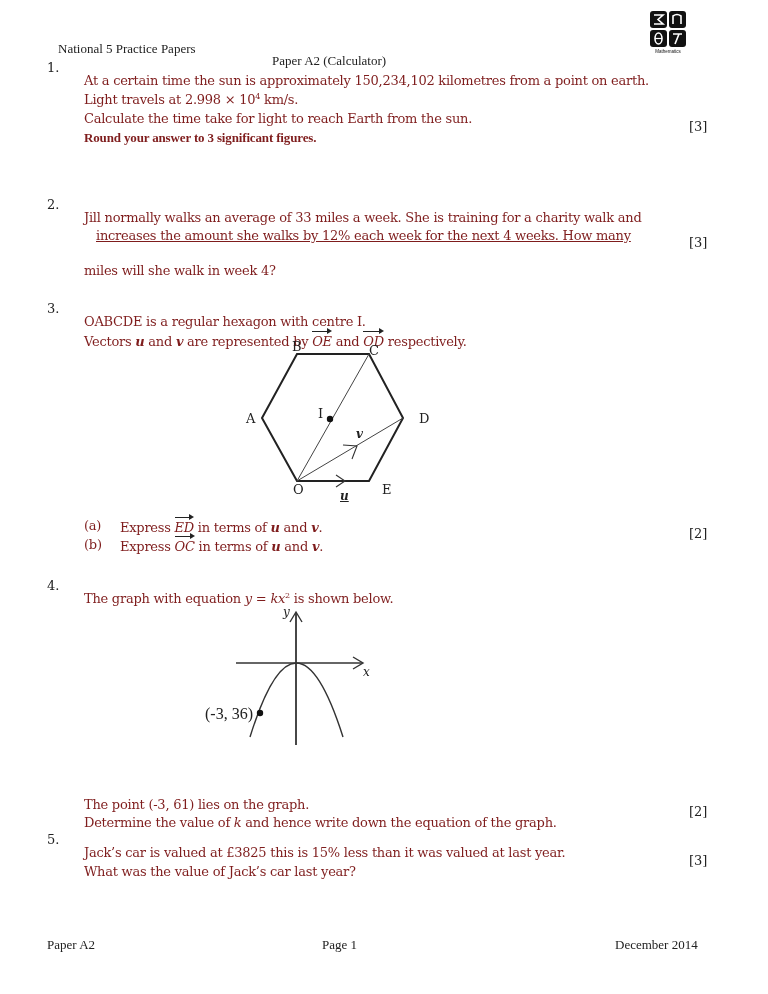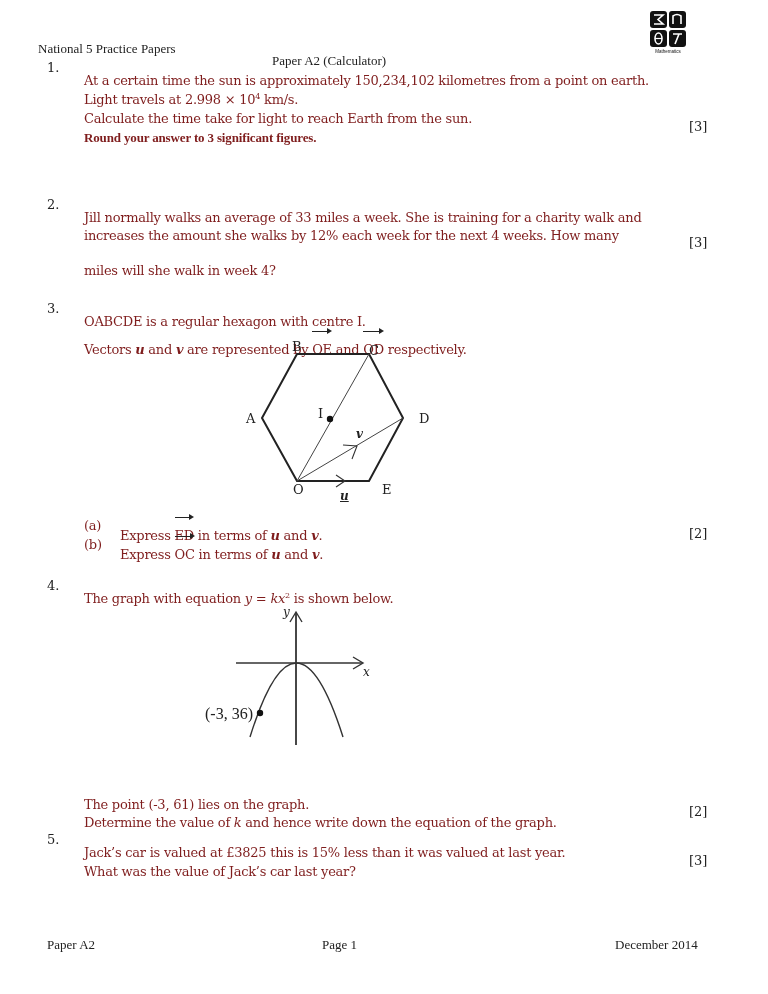--- a/index.html
+++ b/index.html
@@ -5,32 +5,32 @@
     html, body { margin: 0; padding: 0; background: #ffffff; }
     body { width: 768px; height: 994px; position: relative; overflow: hidden; color: #1a1a1a; }
     .abs { position: absolute; }
     .hdr { font-family: "Liberation Serif", serif; font-size: 13px; color: #222; white-space: nowrap; }
     .q { font-family: "DejaVu Serif", serif; font-size: 13px; line-height: 18.5px; color: #7f1d1d; white-space: nowrap; letter-spacing: -0.25px; margin-top: 12px; }
     .qnum { font-family: "DejaVu Serif", serif; font-size: 13px; color: #222; }
     .bold { font-weight: bold; }
     .marks { font-family: "DejaVu Serif", serif; font-size: 13px; color: #222; }
     .ital { font-style: italic; }
     .vec { font-style: italic; font-weight: bold; }
-    .ovec { position: relative; display: inline-block; padding-top: 10px; }
+    .ovec { font-style: italic; position: relative; display: inline-block; padding-top: 2px; }
     .ovec::before { content: ""; position: absolute; left: 0; right: 2px; top: 0; border-top: 1px solid #222; }
     .ovec::after { content: ""; position: absolute; right: 0; top: -3px; width: 0; height: 0; border-left: 5px solid #222; border-top: 3px solid transparent; border-bottom: 3px solid transparent; }
     sup { font-size: 8px; vertical-align: 5px; line-height: 0; }
     .diag-label { font-family: "DejaVu Serif", serif; font-size: 13px; color: #222; }
     .ft { font-family: "Liberation Serif", serif; font-size: 13px; color: #222; }
     .logo { width: 38px; height: 44px; }
   </style>
 </head>
 <body>
 
-<div class="abs hdr" style="left:38px; top:41px;text-align:right;">National 5 Practice Papers</div>
+<div class="abs hdr" style="left:58px; top:41px;text-align:right;">National 5 Practice Papers</div>
 <div class="abs hdr" style="left:272px; top:53px;">Paper A2 (Calculator)</div>
 <div class="abs logo" style="left:648px; top:10px;">
   <svg width="40" height="46" viewBox="0 0 40 46">
     <rect x="2" y="1" width="17" height="17" rx="3" fill="#111"></rect>
     <rect x="21" y="1" width="17" height="17" rx="3" fill="#111"></rect>
     <rect x="2" y="20" width="17" height="17" rx="3" fill="#111"></rect>
     <rect x="21" y="20" width="17" height="17" rx="3" fill="#111"></rect>
     <path d="M6 5 L15 5 L10 9.5 L15 14 L6 14" stroke="#fff" stroke-width="1.6" fill="none"></path>
     <path d="M25 14 L25 6 Q29 3 33 6 L33 14" stroke="#fff" stroke-width="1.6" fill="none"></path>
     <ellipse cx="10.5" cy="28.5" rx="3.5" ry="5.5" stroke="#fff" stroke-width="1.6" fill="none"></ellipse>
@@ -42,21 +42,21 @@
 
 <div class="abs qnum" style="left:47px; top:60px;">1.</div>
 <div class="abs q" style="left:84px; top:60px;">At a certain time the sun is approximately 150,234,102 kilometres from a point on earth.</div>
 <div class="abs q" style="left:84px; top:79px;"><span>Light travels at 2.998 × 10</span><sup>4</sup><span> km/s.</span></div>
 <div class="abs q" style="left:84px; top:98px;">Calculate the time take for light to reach Earth from the sun.</div>
 <div class="abs q bold" style="left:84px; top:117px; letter-spacing:-0.15px;font-family:Liberation Serif, serif;">Round your answer to 3 significant figures.</div>
 <div class="abs marks" style="left:689px; top:119px;">[3]</div>
 
 <div class="abs qnum" style="left:47px; top:197px;">2.</div>
 <div class="abs q" style="left:84px; top:197px;">Jill normally walks an average of 33 miles a week.  She is training for a charity walk and</div>
-<div class="abs q" style="left:84px; top:215px;">increases the amount she walks by 12% each week for the next 4 weeks.  How many</div>
+<div class="abs q" style="left:96px; top:215px;text-decoration:underline;">increases the amount she walks by 12% each week for the next 4 weeks.  How many</div>
 <div class="abs q" style="left:84px; top:250px;">miles will she walk in week 4?</div>
 <div class="abs marks" style="left:689px; top:235px;">[3]</div>
 
 <div class="abs qnum" style="left:47px; top:301px;">3.</div>
 <div class="abs q" style="left:84px; top:301px;">OABCDE is a regular hexagon with centre I.</div>
 <div class="abs q" style="left:84px; top:319px;"><span>Vectors </span><span class="vec">u</span><span> and </span><span class="vec">v</span><span> are represented by </span><span class="ovec">OE</span><span> and </span><span class="ovec">OD</span><span> respectively.</span></div>
 
 <svg class="abs" style="left:0; top:0;" width="768" height="994">
   <polygon points="297,481 262,418 297,354 369,354 403,418 369,481" fill="none" stroke="#222" stroke-width="2"></polygon>
   <line x1="297" y1="481" x2="369" y2="354" stroke="#444" stroke-width="1"></line>

